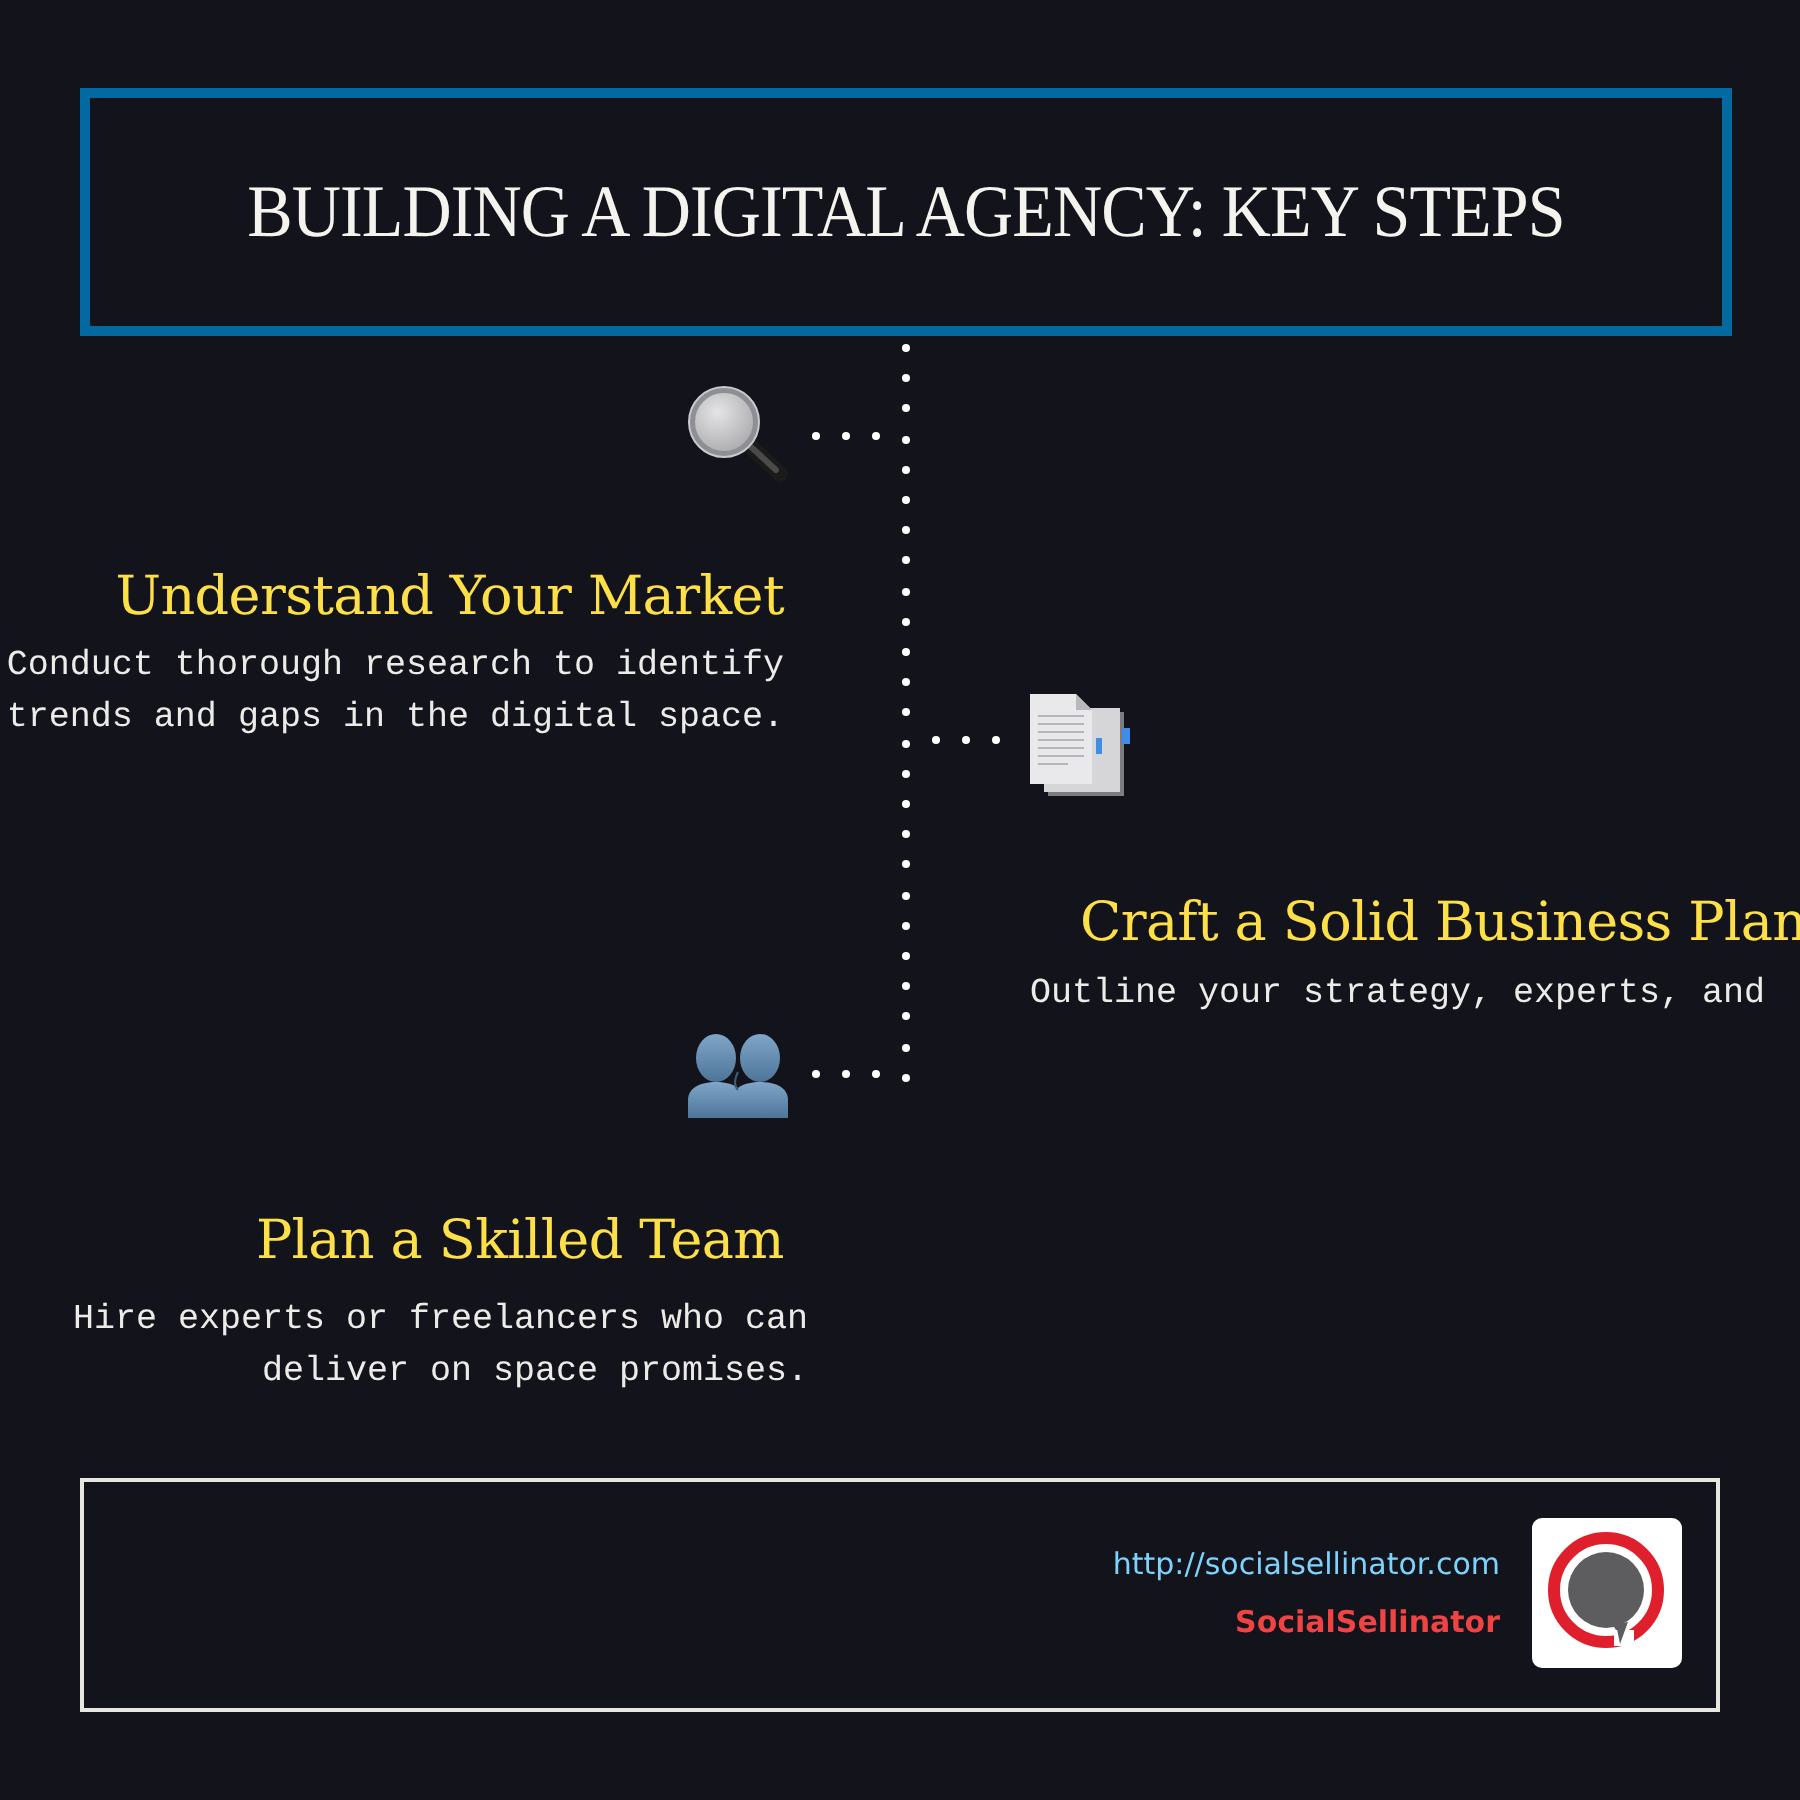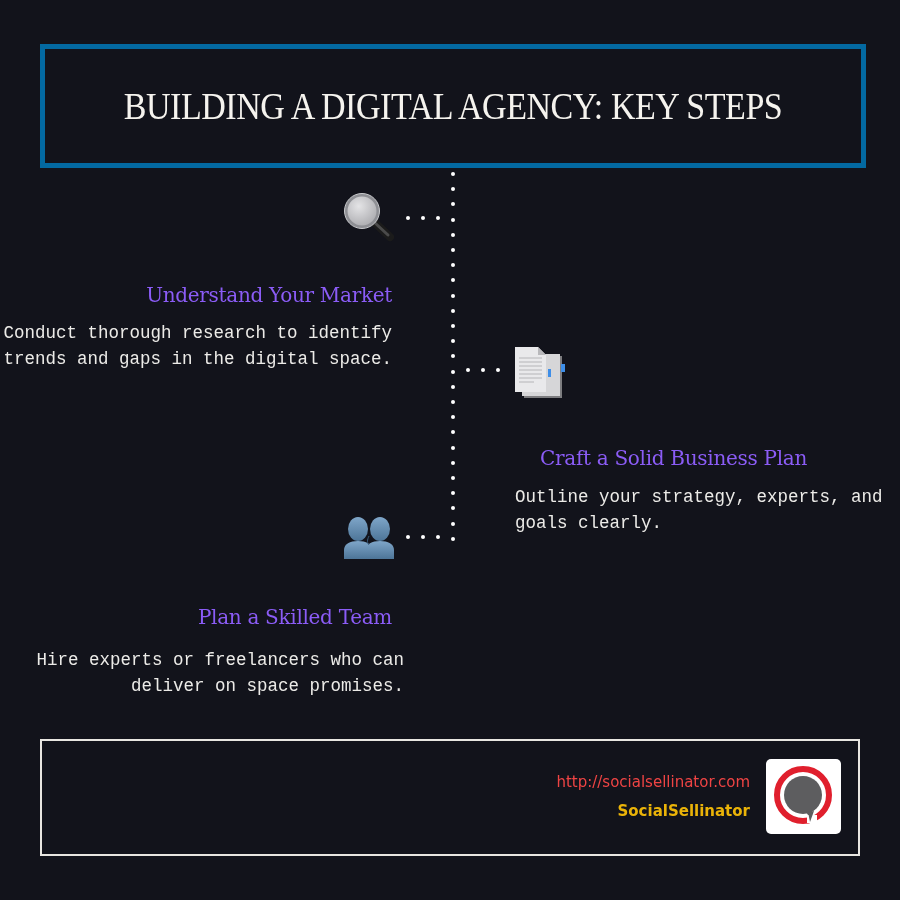--- a/index.html
+++ b/index.html
@@ -19,38 +19,38 @@
   }
   .vline {
     position:absolute; left:451px; top:172px; width:4px; height:370px;
   }
   .dot {
     position:absolute; width:4px; height:4px; border-radius:50%; background:#ffffff;
   }
   .icon { position:absolute; }
   .heading {
     position:absolute; font-family:"DejaVu Serif", "Liberation Serif", serif;
-    font-size:20px; color:#8b5cf6; white-space:nowrap; letter-spacing:-0.3px;
+    font-size:27px; color:#fde047; white-space:nowrap; letter-spacing:-0.3px;
   }
   .desc {
     position:absolute; font-family:Liberation Mono, monospace;
     font-size:17.5px; line-height:26px; color:#ecebe8;
   }
   .right { text-align:right; }
   .footer-box {
     position:absolute; left:40px; top:739px; width:816px; height:113px;
     border:2px solid #e8e6e1; box-sizing:content-box;
   }
   .footer-url {
     position:absolute; right:108px; top:32px; text-align:right;
-    font-family:"DejaVu Sans", "Liberation Sans", sans-serif; font-size:15px; color:#ef4444;
+    font-family:"DejaVu Sans", "Liberation Sans", sans-serif; font-size:15px; color:#7dd3fc;
   }
   .footer-brand {
     position:absolute; right:108px; top:61px; text-align:right;
-    font-family:"DejaVu Sans", "Liberation Sans", sans-serif; font-size:15px; font-weight:bold; color:#eab308;
+    font-family:"DejaVu Sans", "Liberation Sans", sans-serif; font-size:15px; font-weight:bold; color:#ef4444;
   }
   .logo {
     position:absolute; left:724px; top:18px; width:75px; height:75px; background:#ffffff;
     border-radius:5px;
   }
 </style>
 </head>
 <body>
 
 <div class="title-box">
@@ -138,21 +138,20 @@
       <line x1="5" y1="36" x2="20" y2="36"></line>
     </g>
     <rect x="47" y="18" width="4" height="8" fill="#3e8ee8"></rect>
     <rect x="34" y="23" width="3" height="8" fill="#3e8ee8"></rect>
   </svg>
 </div>
 
 <div class="heading" style="left:540px;top:446px">Craft a Solid Business Plan</div>
 <div class="desc" style="left:515px;top:484px">
   <div>Outline your strategy, experts, and</div>
-  <div>goals clearly.</div>
 </div>
 
 <div class="icon" style="left:344px;top:516px;width:52px;height:44px">
   <svg width="52" height="44" viewBox="0 0 52 44">
     <defs>
       <linearGradient id="ppl" x1="0" y1="0" x2="0" y2="1">
         <stop offset="0" stop-color="#7fa6c9"></stop>
         <stop offset="1" stop-color="#4d7598"></stop>
       </linearGradient>
     </defs>

